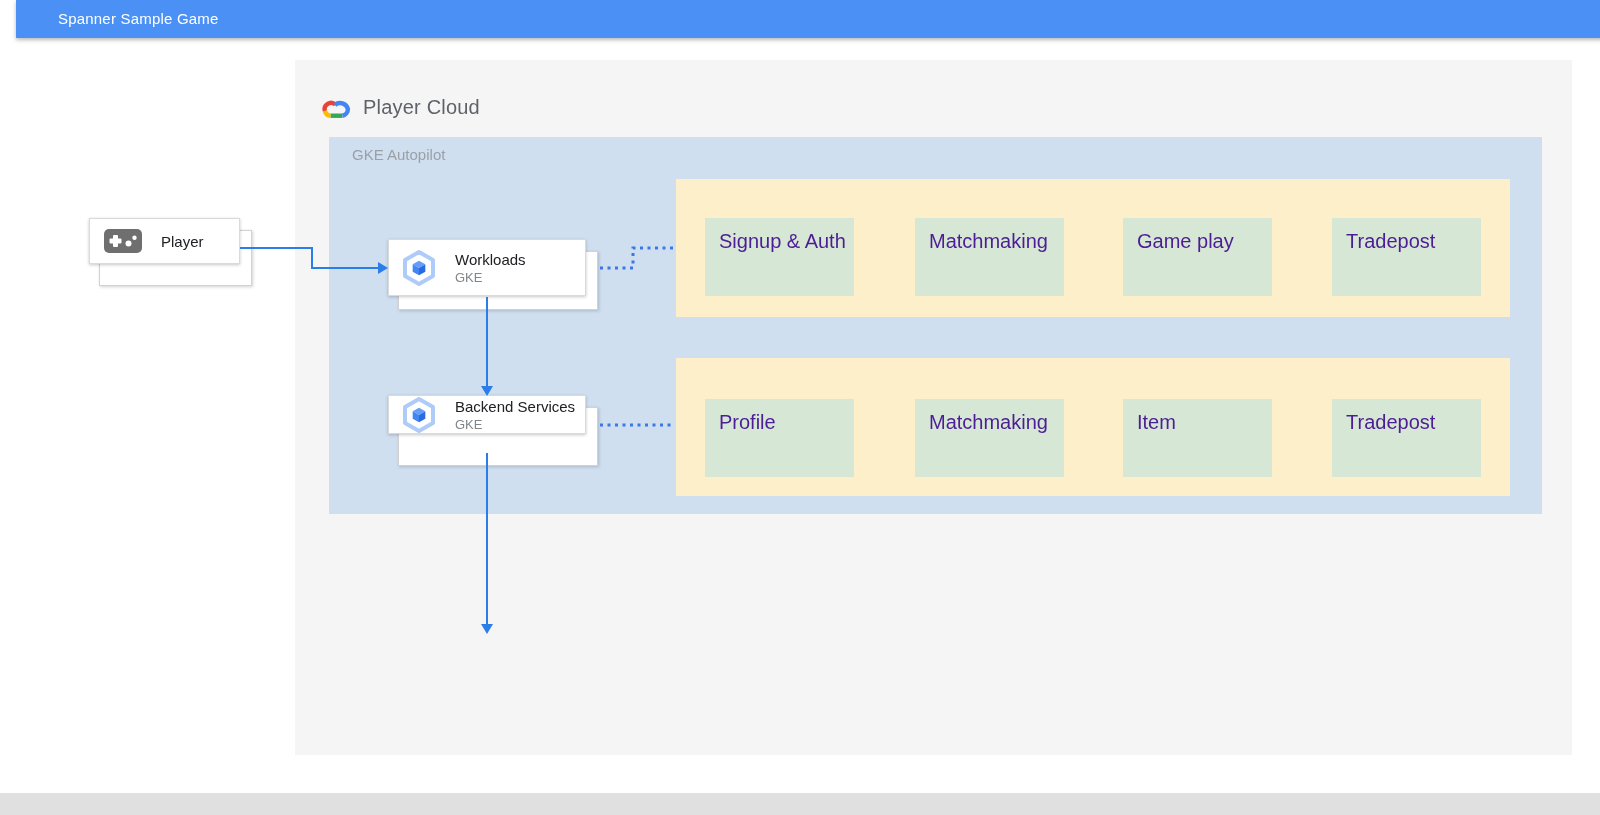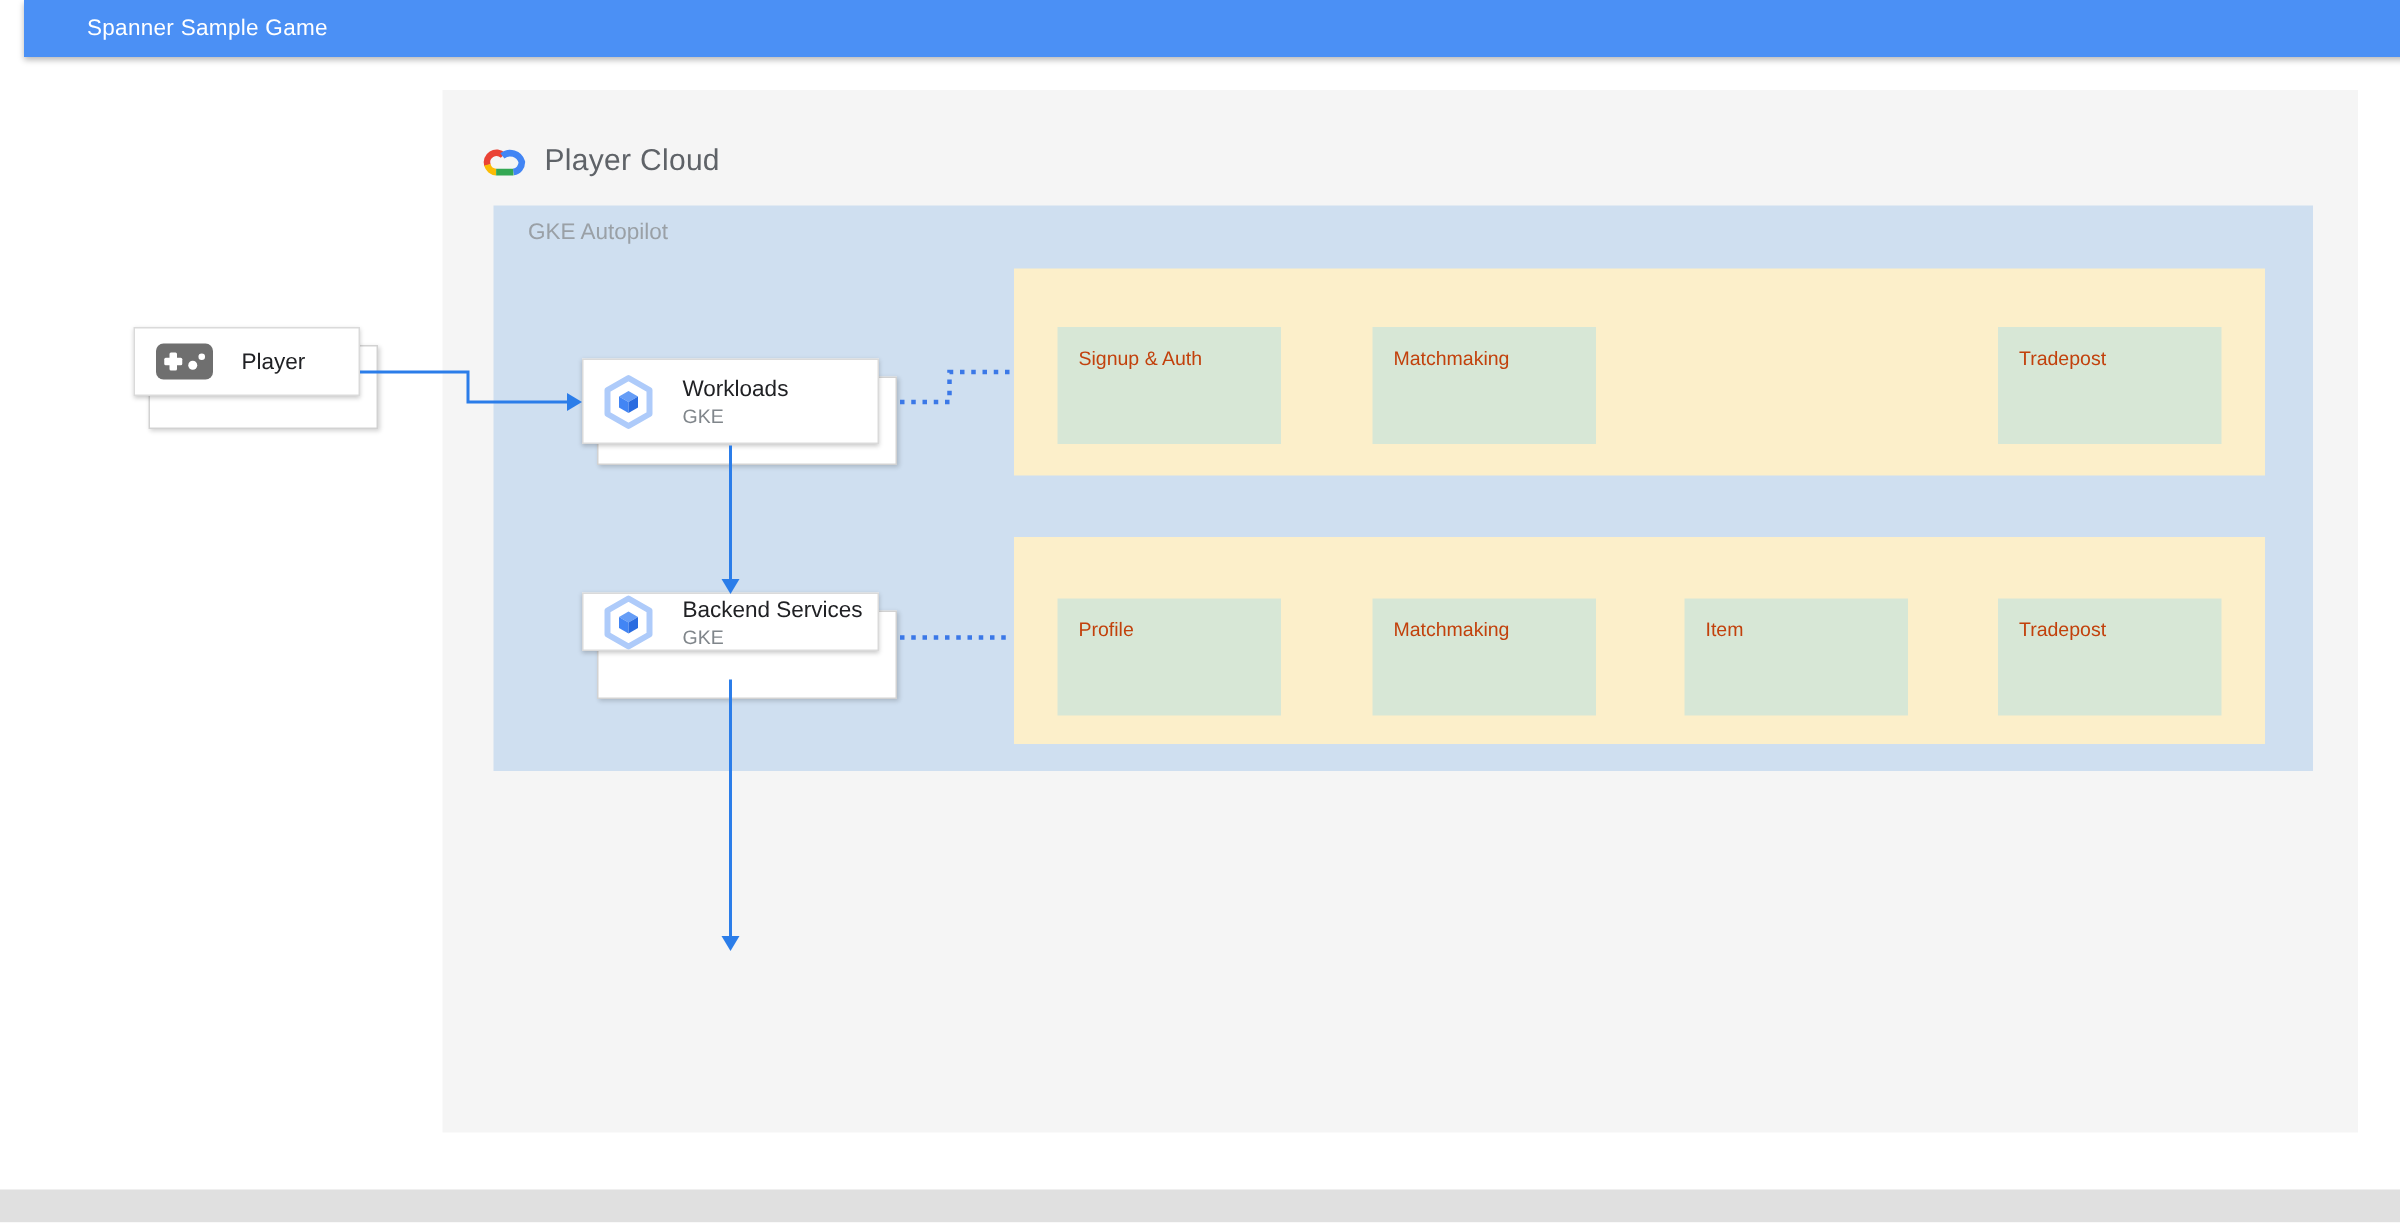--- a/index.html
+++ b/index.html
@@ -26,21 +26,21 @@
   .gke-label{position:absolute;left:23px;top:9px;font-size:15px;color:#9aa0a6;}
 
   
   .group-row{position:absolute;left:676px;width:834px;height:138px;
              background:var(--service-group-bg,#fcefca);z-index:3;}
   .group-row.row1{top:179px;} .group-row.row2{top:358px;}
 
   
   .service-box{position:absolute;width:149px;height:78px;background:var(--service-bg,#d7e7d6);
                z-index:4;box-sizing:border-box;padding:12px 0 0 14px;}
-  .service-box .svc-label{font-size:13px;color:#c2410c;}
+  .service-box .svc-label{font-size:20px;color:#4c1d95;}
   .service-box.r1{top:218px;} .service-box.r2{top:399px;}
   .c1{left:705px;} .c2{left:915px;} .c3{left:1123px;} .c4{left:1332px;}
 
   
   .card{position:absolute;background:#ffffff;border:1px solid #dadada;
         box-shadow:0 1px 3px rgba(0,0,0,.22);z-index:6;box-sizing:border-box;
         display:flex;align-items:center;}
   .card-behind{position:absolute;background:#ffffff;border:1px solid #d2d2d2;
         box-shadow:1px 1px 3px rgba(0,0,0,.18);z-index:5;}
   .card .icon-wrap{flex:0 0 auto;display:flex;align-items:center;justify-content:center;}
@@ -92,20 +92,22 @@
     <div class="gke-label">GKE Autopilot</div>
   </div>
 
   <div class="group-row row1"></div>
   <div class="group-row row2"></div>
 
   <div class="service-box r1 c1">
     <span class="svc-label">Signup &amp; Auth</span></div>
   <div class="service-box r1 c2">
     <span class="svc-label">Matchmaking</span></div>
+  <div class="service-box r1 c3">
+    <span class="svc-label">Game play</span></div>
   <div class="service-box r1 c4">
     <span class="svc-label">Tradepost</span></div>
 
   <div class="service-box r2 c1">
     <span class="svc-label">Profile</span></div>
   <div class="service-box r2 c2">
     <span class="svc-label">Matchmaking</span></div>
   <div class="service-box r2 c3">
     <span class="svc-label">Item</span></div>
   <div class="service-box r2 c4">

